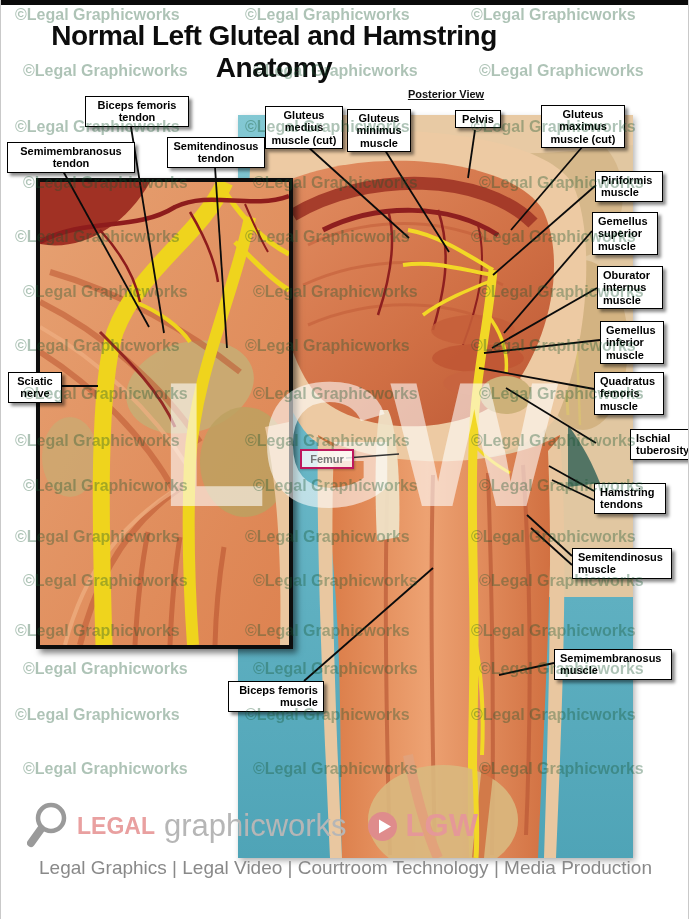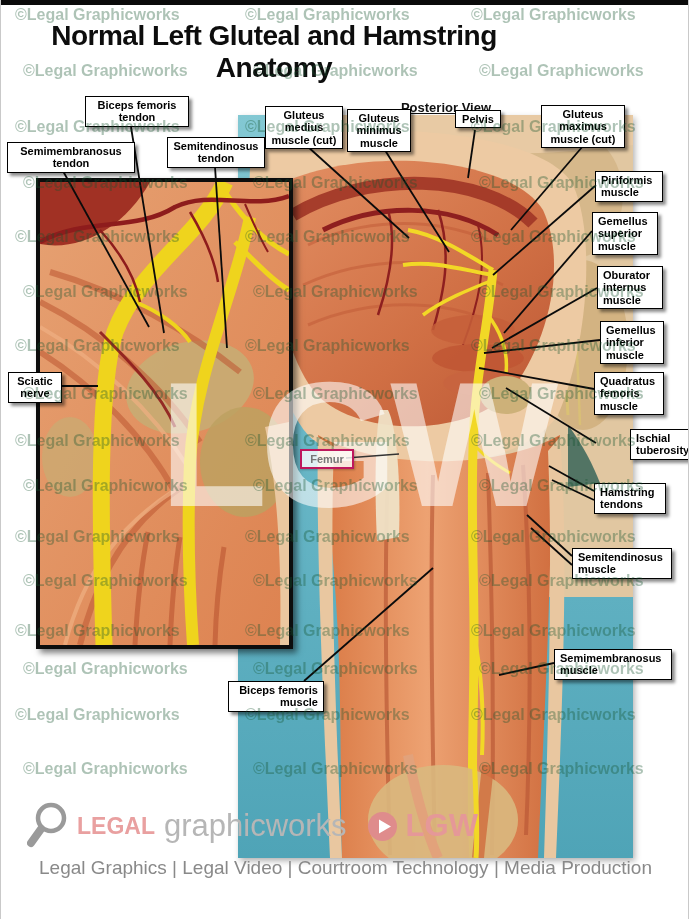--- a/index.html
+++ b/index.html
@@ -2,22 +2,22 @@
 <html><head>
 <meta charset="utf-8">
 <style>
   html,body{margin:0;padding:0;background:#ffffff;}
   .page{position:relative;width:689px;height:919px;background:#fff;overflow:hidden;
         font-family:"Liberation Sans", sans-serif;
         border-left:1px solid #c9c9c9;border-right:1px solid #c9c9c9;box-sizing:border-box;}
   .topbar{position:absolute;left:0;top:0;width:689px;height:5px;background:#0a0a0a;z-index:8;}
   .title{position:absolute;left:0;top:20px;width:546px;text-align:center;
          font-size:28px;font-weight:bold;letter-spacing:-0.5px;color:#0d0d0d;z-index:5;}
-  .pview{position:absolute;left:380px;top:100px;width:130px;text-align:center;
-         font-size:13px;font-weight:bold;text-decoration:underline;color:#111;z-index:5;}
+  .pview{position:absolute;left:380px;top:88px;width:130px;text-align:center;
+         font-size:11px;font-weight:bold;text-decoration:underline;color:#111;z-index:5;}
 
   .main-panel{position:absolute;left:237px;top:115px;width:395px;height:743px;z-index:1;
               box-shadow:2px 3px 6px rgba(0,0,0,.30);}
   .inset-panel{position:absolute;left:35px;top:178px;width:249px;height:463px;z-index:2;
                border:4px solid #0d0d0d;box-shadow:4px 4px 6px rgba(0,0,0,.5);}
 
   .lgw{position:absolute;left:158px;top:356px;font-size:178px;font-weight:bold;line-height:1;
        letter-spacing:-8px;color:rgba(255,255,255,.58);z-index:3;pointer-events:none;}
 
   .leads{position:absolute;left:0;top:0;z-index:4;pointer-events:none;}

